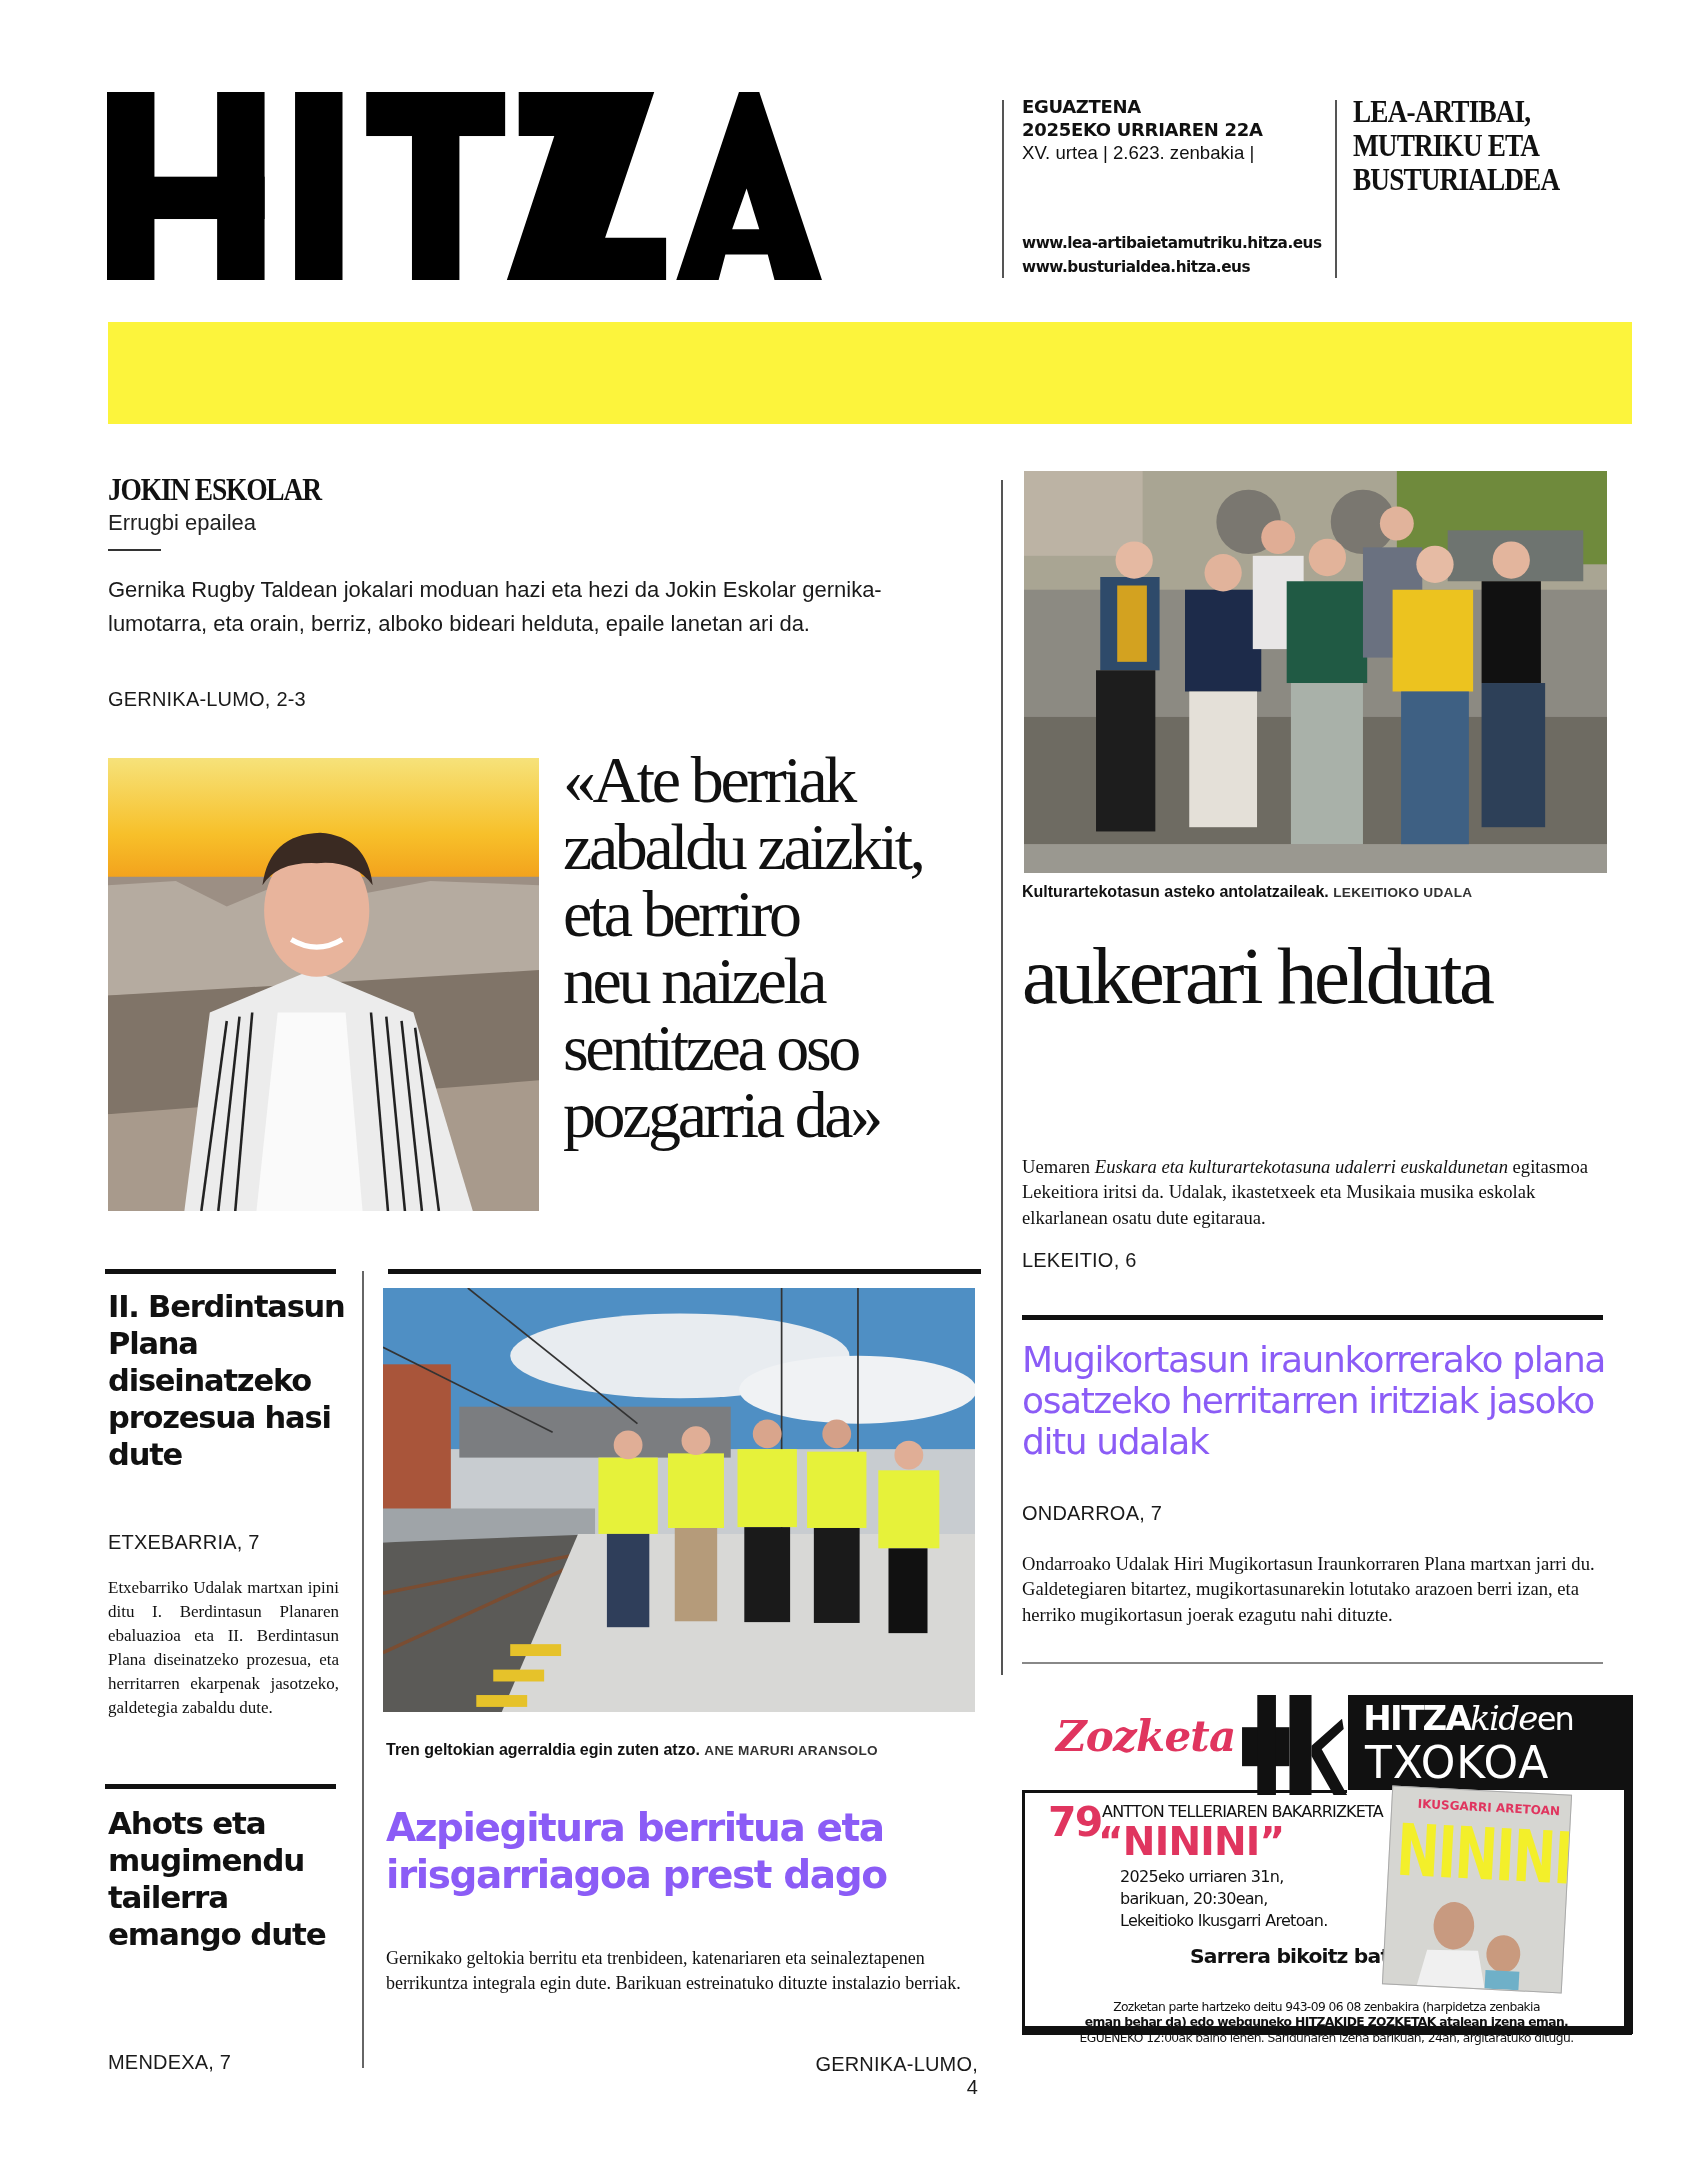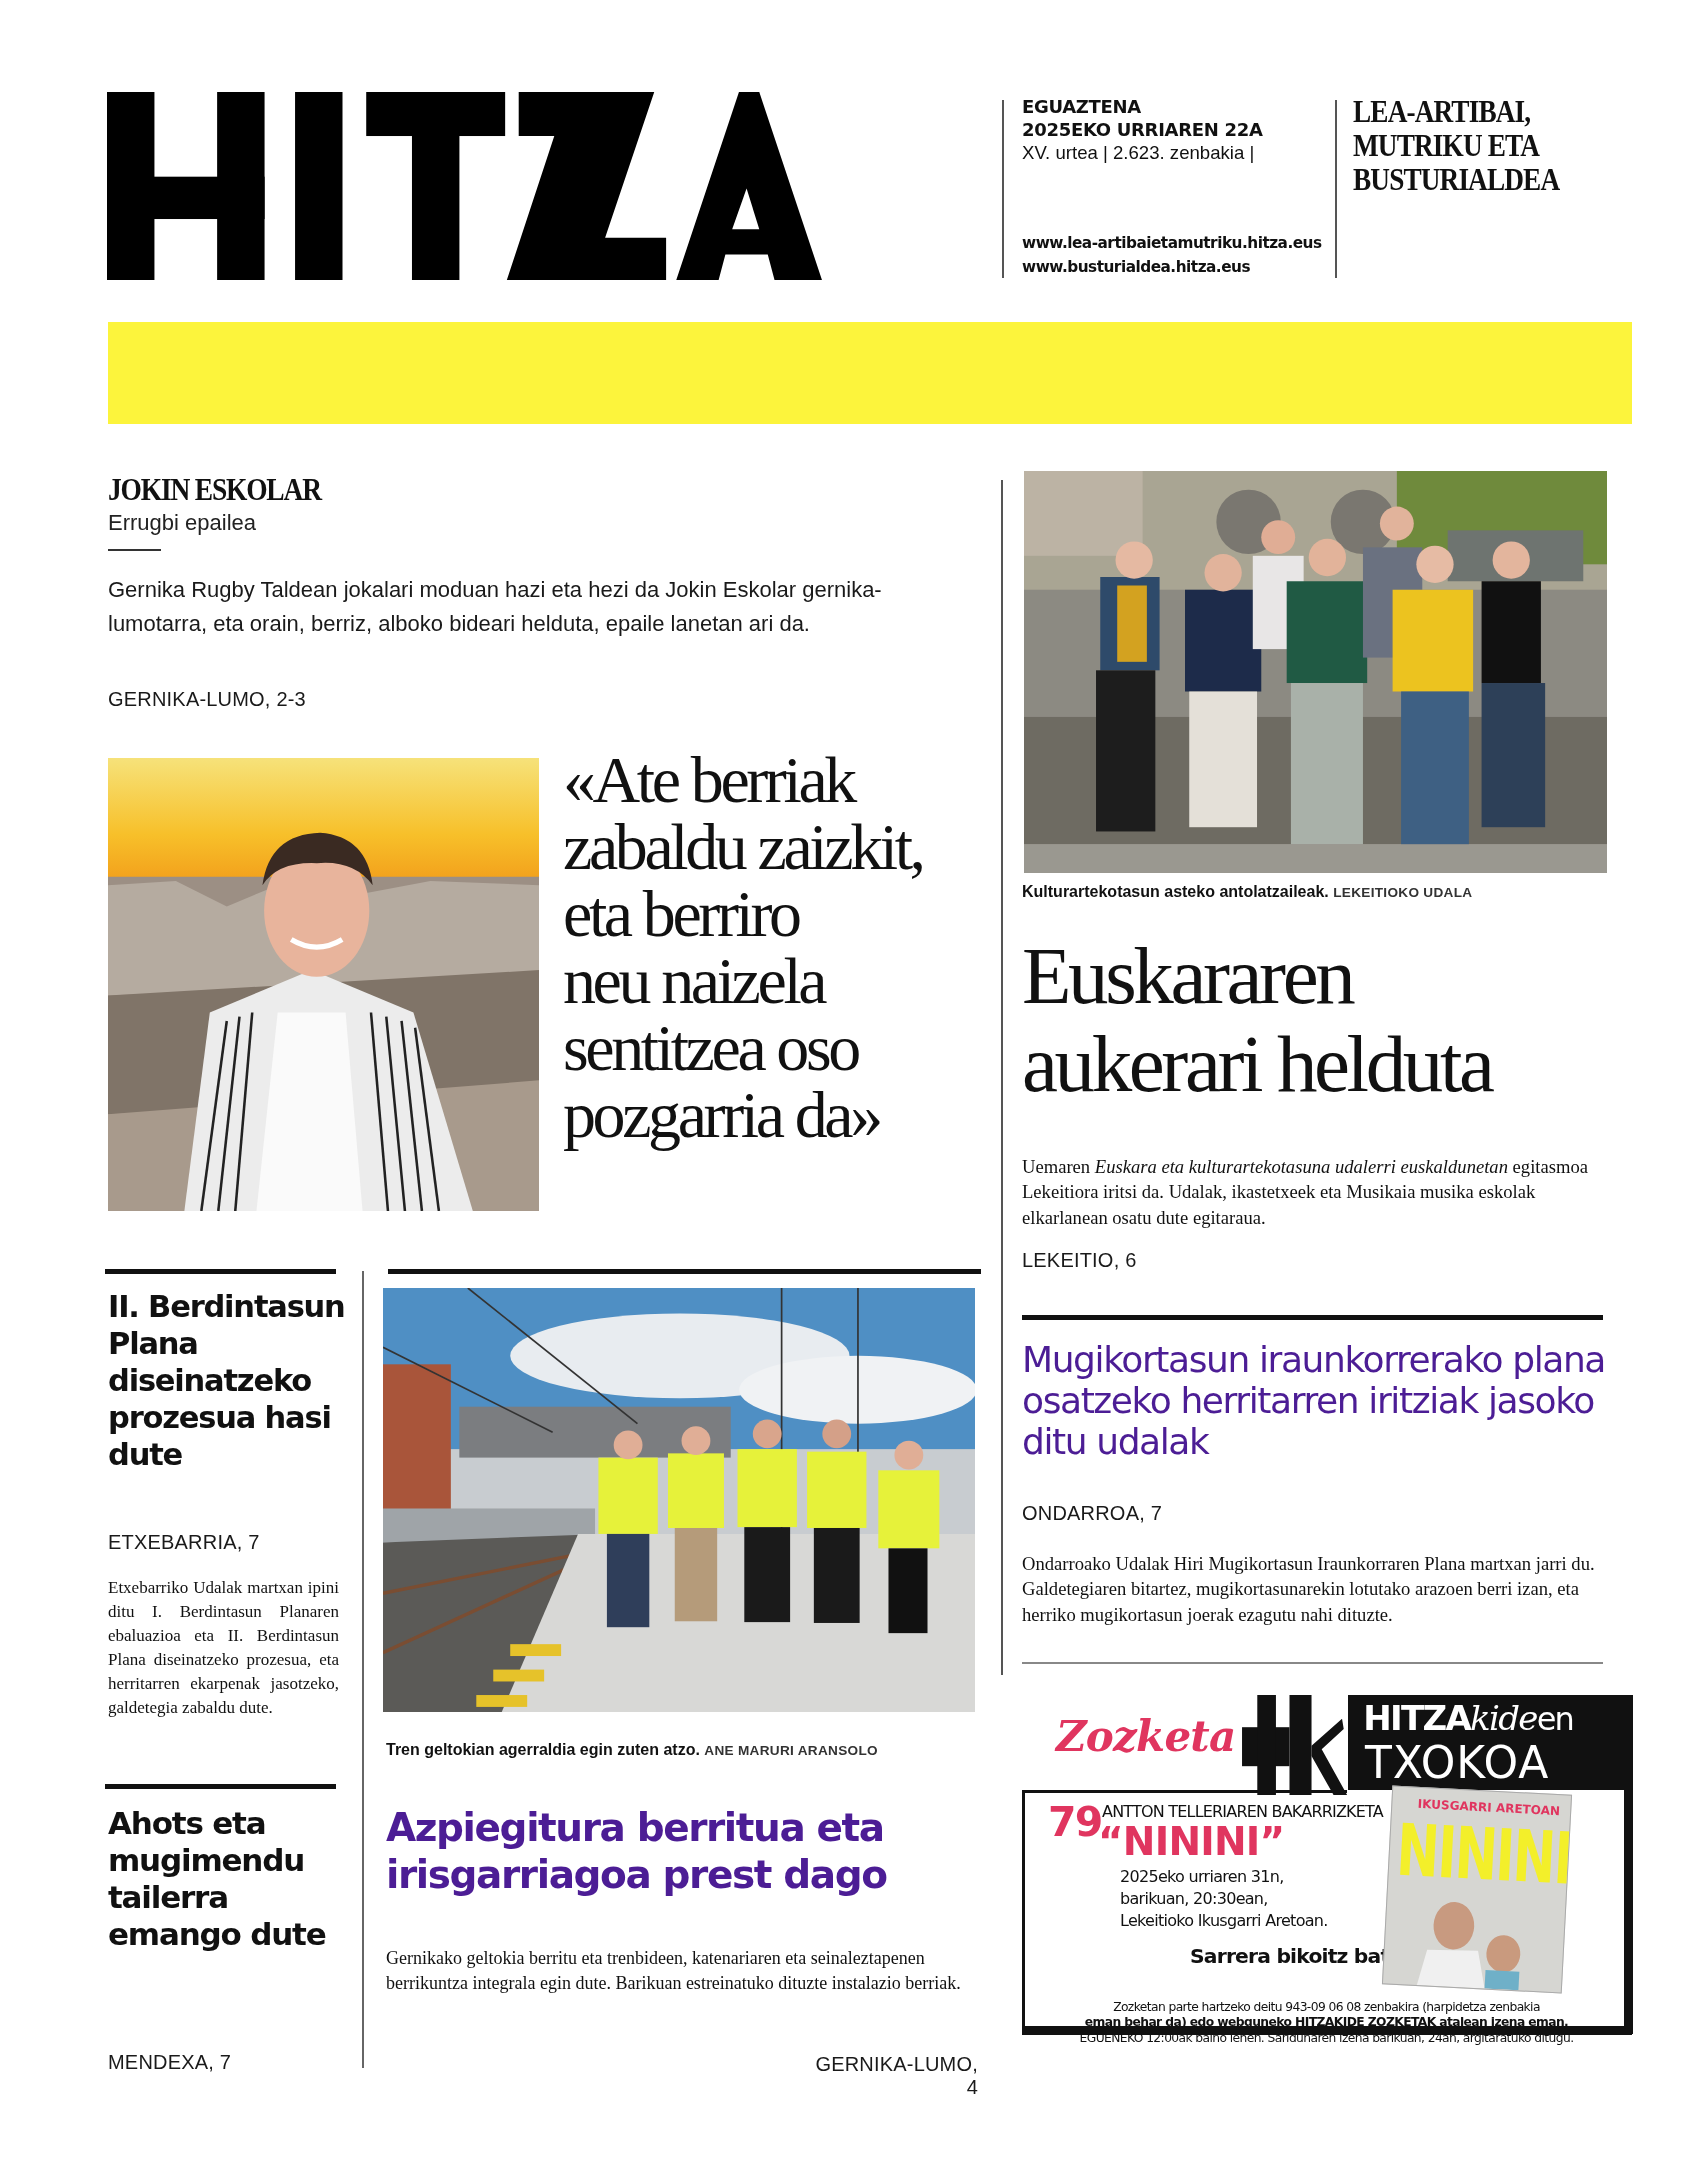--- a/index.html
+++ b/index.html
@@ -31,21 +31,21 @@
 
   .caption { font-size:16px; color:#111;font-weight:bold; }
   .caption .credit { font-size:13.6px; letter-spacing:0.3px; color:#333; }
 
   .big-head-serif { left:1022px; top:932px; width:610px; font-family:"Liberation Serif", serif; font-size:81px; line-height:88px; letter-spacing:-3.4px; }
   .serif-body { font-family:"Liberation Serif", serif; font-size:18.6px; line-height:25.4px; color:#111; }
 
   .thickrule { background:#111; height:5.1px; }
   .thinrule { background:#888; height:1.7px; }
 
-  .sans-head { font-family:"DejaVu Sans", sans-serif; font-weight:bold; letter-spacing:-1.4px; color:#4c1d95; }
+  .sans-head { font-family:"DejaVu Sans", sans-serif; font-weight:bold; letter-spacing:-1.4px; color:#8b5cf6; }
   .side-head { font-family:"DejaVu Sans", sans-serif; letter-spacing:-1.2px; color:#111; }
   .zozketa { left:1056px; top:1712px; font-family:"DejaVu Serif", serif; font-style:italic; font-weight:bold; font-size:42px; color:#e0355f; letter-spacing:-0.8px; }
   .hk-logo { left:1242px; top:1695px; width:106px; height:100px; }
   .hk-box { left:1348px; top:1695px; width:285px; height:95px; background:#111; color:#fff; }
   .hk-box .l1 { position:absolute; left:15.3px; top:3.4px; font-family:"DejaVu Sans", sans-serif; font-weight:bold; font-size:34px; letter-spacing:-1.7px; }
   .hk-box .l1 i { font-family:"DejaVu Serif", serif; font-weight:normal; }
   .hk-box .l1 span.en { font-weight:normal; font-size:32px; }
   .hk-box .l2 { position:absolute; left:17px; top:42px; font-family:"DejaVu Sans", sans-serif; font-size:44px; letter-spacing:0.8px; }
   .ad-frame-right { left:1624px; top:1780px; width:8.5px; height:254px; background:#111; }
   .ad-frame-left { left:1022px; top:1790px; width:3.4px; height:244px; background:#111; }
@@ -184,21 +184,20 @@
         <rect x="540" y="250" width="75" height="170" fill="#2d4058"></rect>
         <circle cx="575" cy="105" r="22" fill="#e3b59d"></circle>
     </g>
   </svg>
 </div>
 <div class="abs caption" style="left:1022px;top:883px;">
   <span>Kulturartekotasun asteko antolatzaileak.</span>
   <span class="credit">LEKEITIOKO UDALA</span>
 </div>
 <div class="abs big-head-serif">
-  <div>Euskararen</div>
   <div>aukerari helduta</div>
 </div>
 <div class="abs serif-body" style="left:1022px;top:1154px;width:585px;"><span>Uemaren </span><i>Euskara eta kulturartekotasuna udalerri euskaldunetan</i><span> egitasmoa Lekeitiora iritsi da. Udalak, ikastetxeek eta Musikaia musika eskolak elkarlanean osatu dute egitaraua.</span></div>
 <div class="abs loc" style="left:1022px;top:1249px;">LEKEITIO, 6</div>
 
 <div class="abs thickrule" style="left:1022px;top:1315px;width:581px;"></div>
 
 <div class="abs sans-head" style="left:1022px;top:1339px;width:593px;font-size:36px;line-height:41px;font-weight:normal;">Mugikortasun iraunkorrerako plana osatzeko herritarren iritziak jasoko ditu udalak</div>
 <div class="abs loc" style="left:1022px;top:1502px;">ONDARROA, 7</div>
 <div class="abs serif-body" style="left:1022px;top:1551px;width:586px;">Ondarroako Udalak Hiri Mugikortasun Iraunkorraren Plana martxan jarri du. Galdetegiaren bitartez, mugikortasunarekin lotutako arazoen berri izan, eta herriko mugikortasun joerak ezagutu nahi dituzte.</div>

